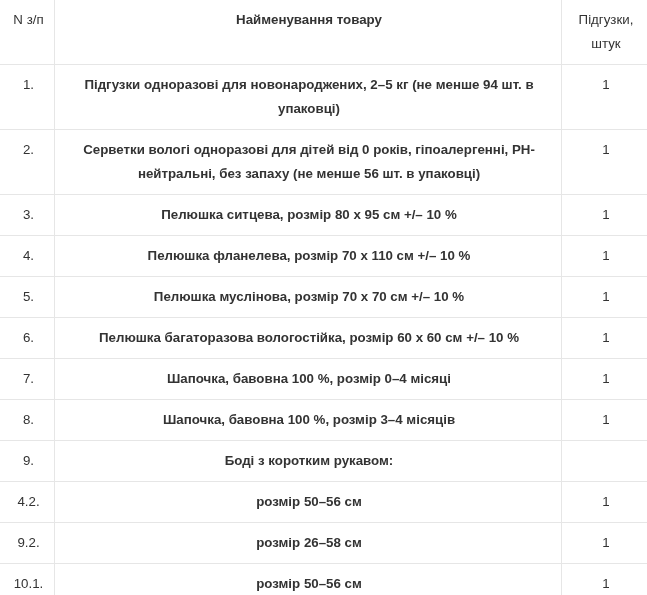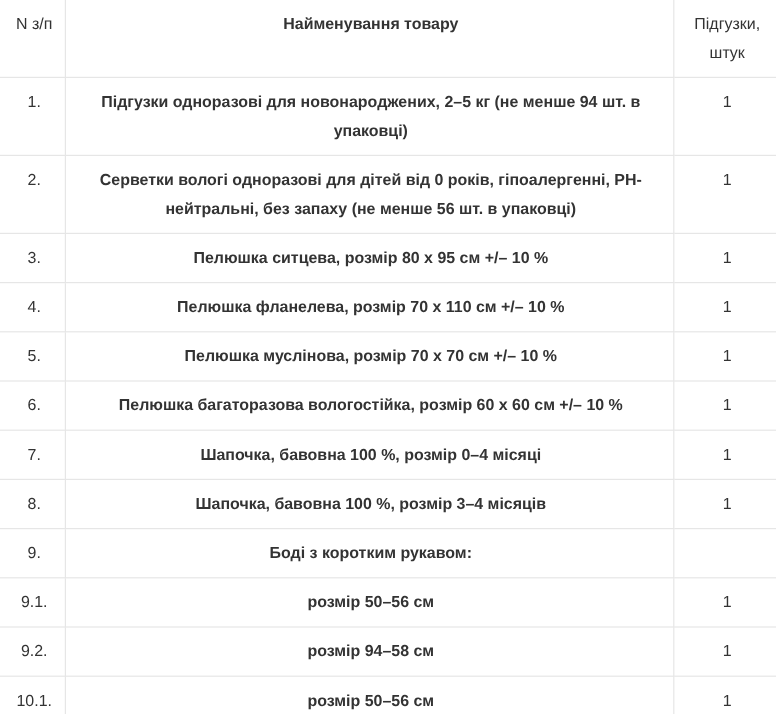--- a/index.html
+++ b/index.html
@@ -82,27 +82,27 @@
     <td class="num">8.</td>
     <td class="name">Шапочка, бавовна 100 %, розмір 3–4 місяців</td>
     <td class="qty">1</td>
   </tr>
   <tr>
     <td class="num">9.</td>
     <td class="name">Боді з коротким рукавом:</td>
     <td class="qty"></td>
   </tr>
   <tr>
-    <td class="num">9.1.</td>
+    <td class="num">4.2.</td>
     <td class="name">розмір 50–56 см</td>
     <td class="qty">1</td>
   </tr>
   <tr>
     <td class="num">9.2.</td>
-    <td class="name">розмір 94–58 см</td>
+    <td class="name">розмір 26–58 см</td>
     <td class="qty">1</td>
   </tr>
   <tr>
     <td class="num">10.1.</td>
     <td class="name">розмір 50–56 см</td>
     <td class="qty">1</td>
   </tr>
 
 </tbody>
   </table>

